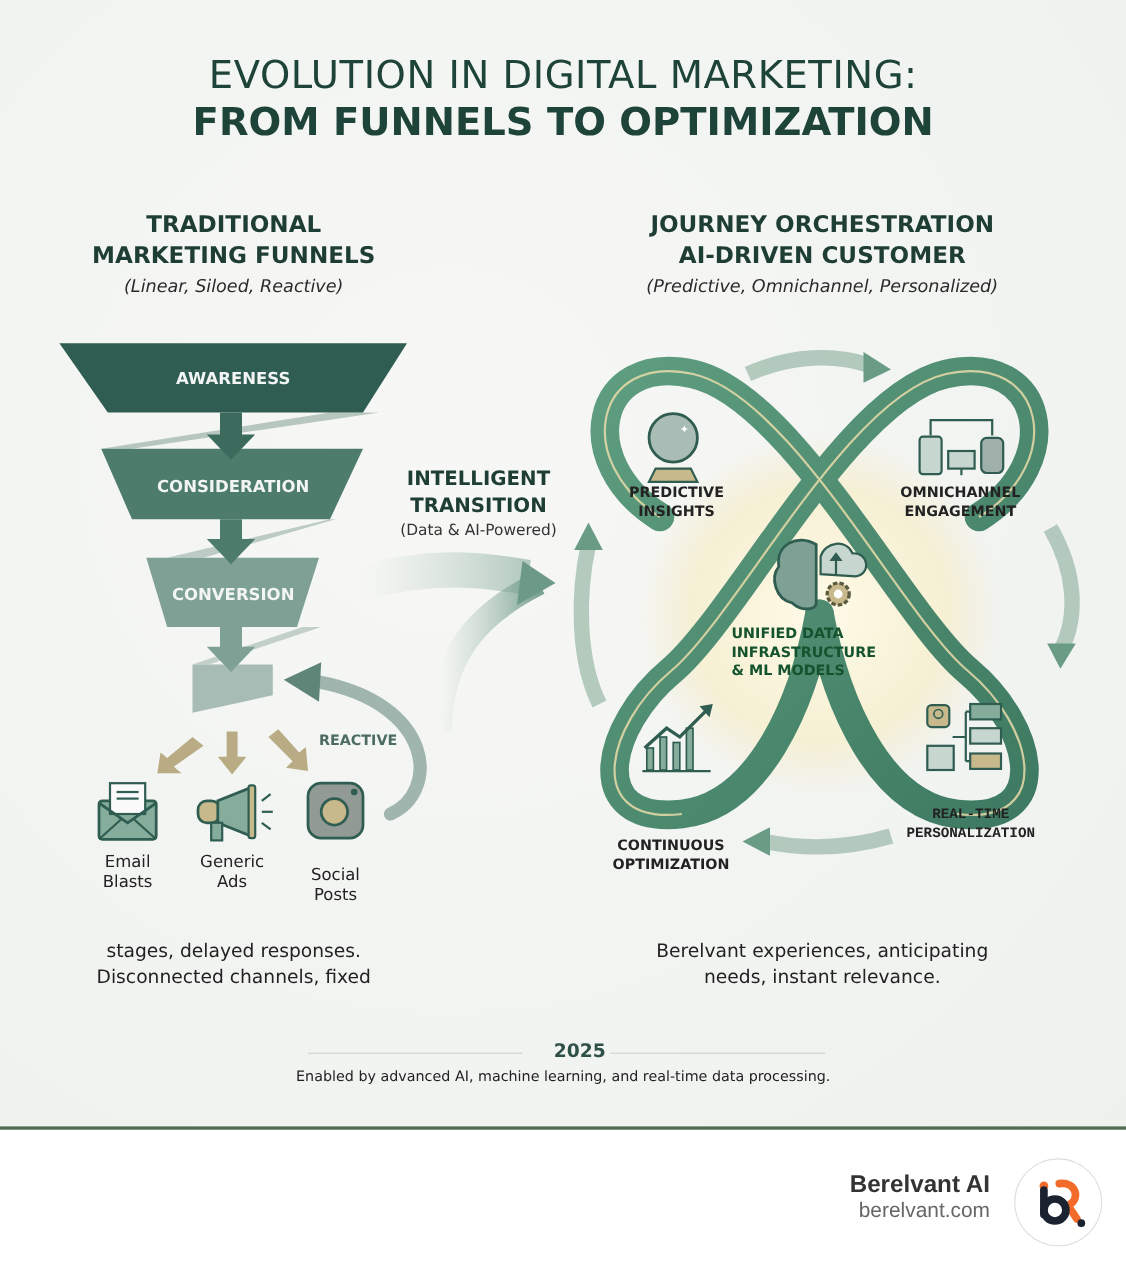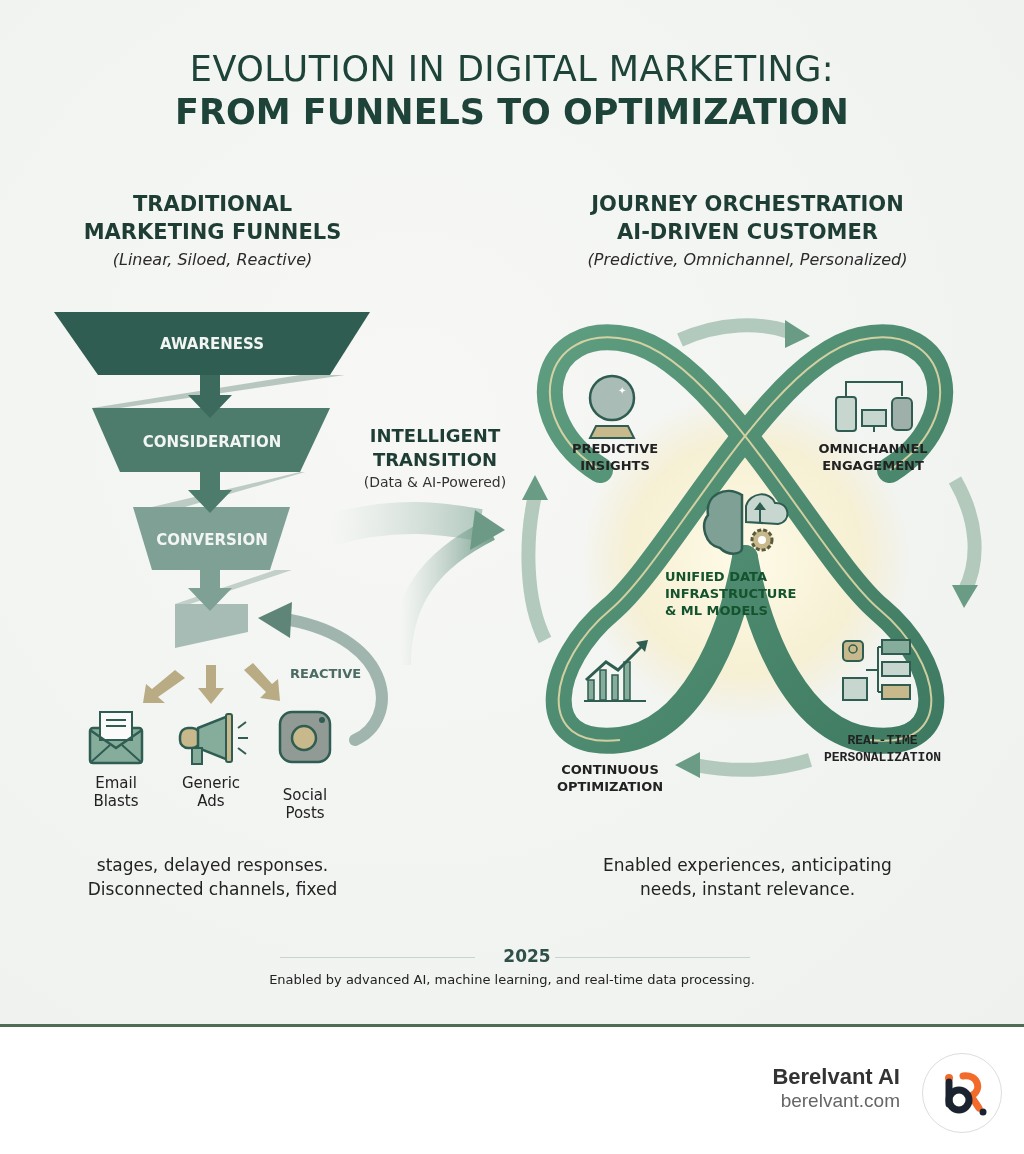--- a/index.html
+++ b/index.html
@@ -232,21 +232,21 @@
   <div>UNIFIED DATA</div>
   <div>INFRASTRUCTURE</div>
   <div>&amp; ML MODELS</div>
 </div>
 
 <div class="summary" style="left:40px; top:853px; width:345px;">
   <div>stages, delayed responses.</div>
   <div>Disconnected channels, fixed</div>
 </div>
 <div class="summary" style="left:560px; top:853px; width:375px;">
-  <div>Enabled experiences, anticipating</div>
+  <div>Berelvant experiences, anticipating</div>
   <div>needs, instant relevance.</div>
 </div>
 
 <div class="year-row">
   <div class="line" style="left:0; width:195px;"></div>
   <div class="year">2025</div>
   <div class="line" style="left:275px; width:195px;"></div>
 </div>
 <div class="enabled">Enabled by advanced AI, machine learning, and real-time data processing.</div>
 

